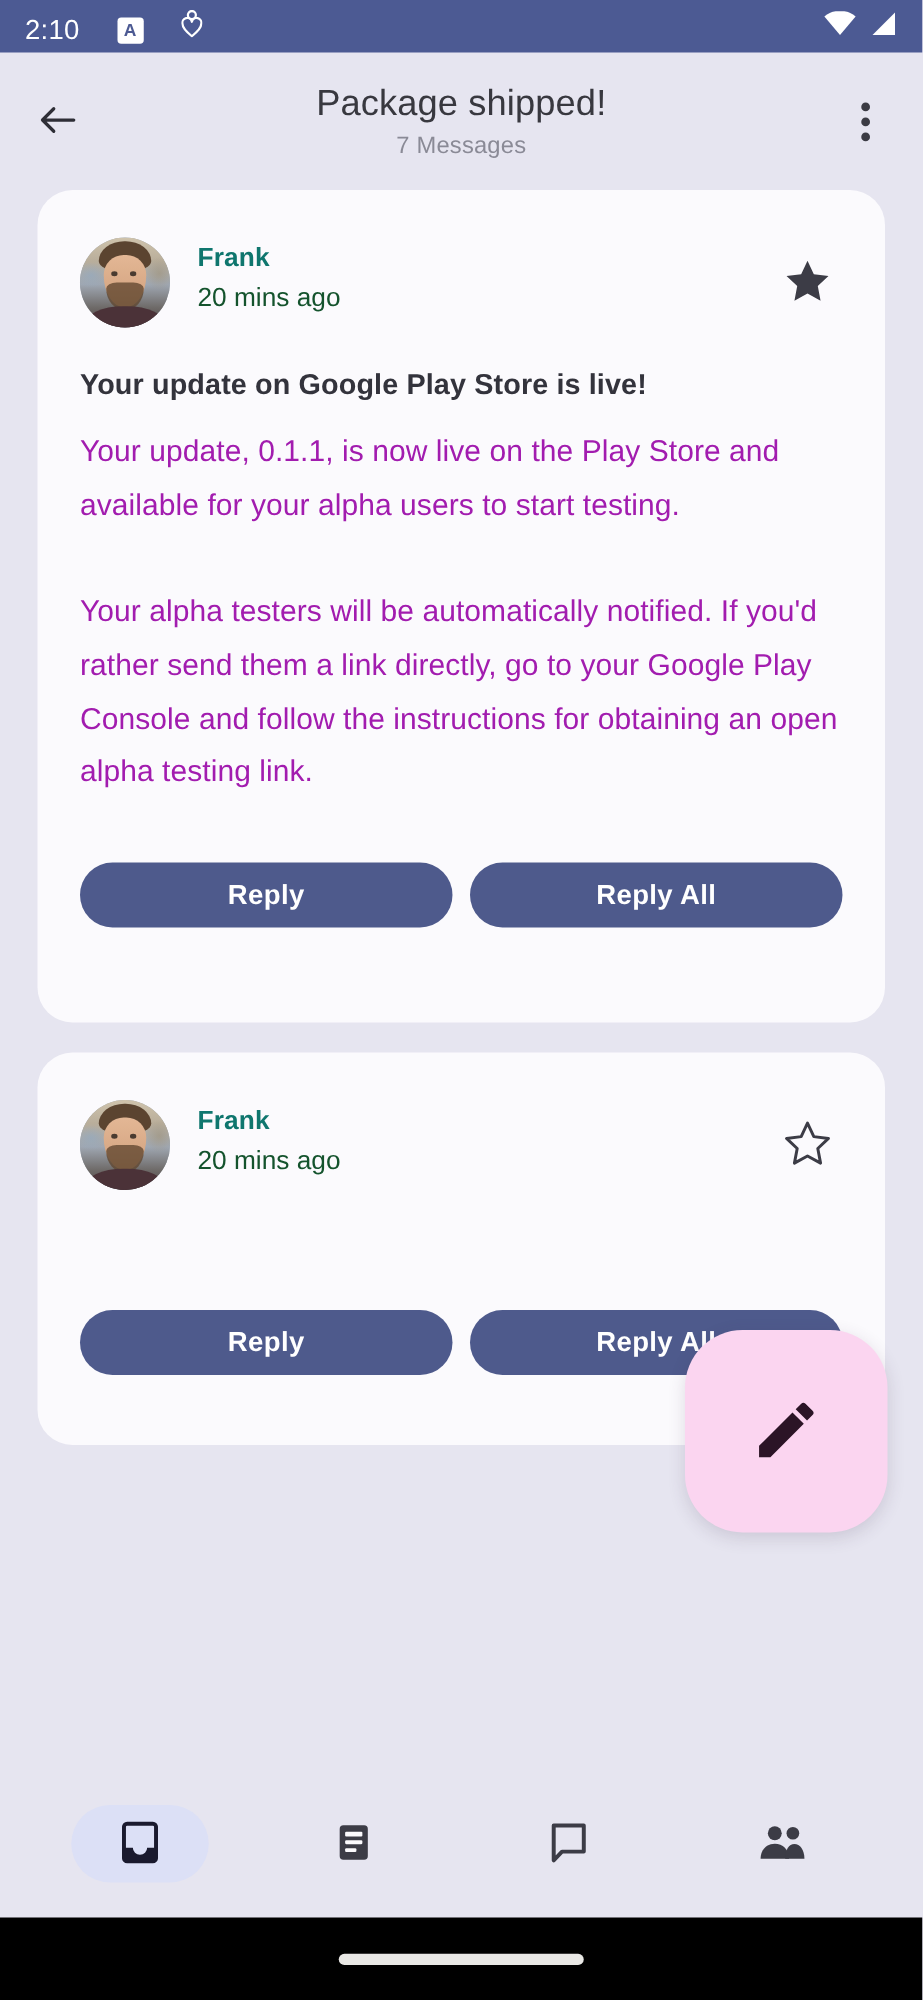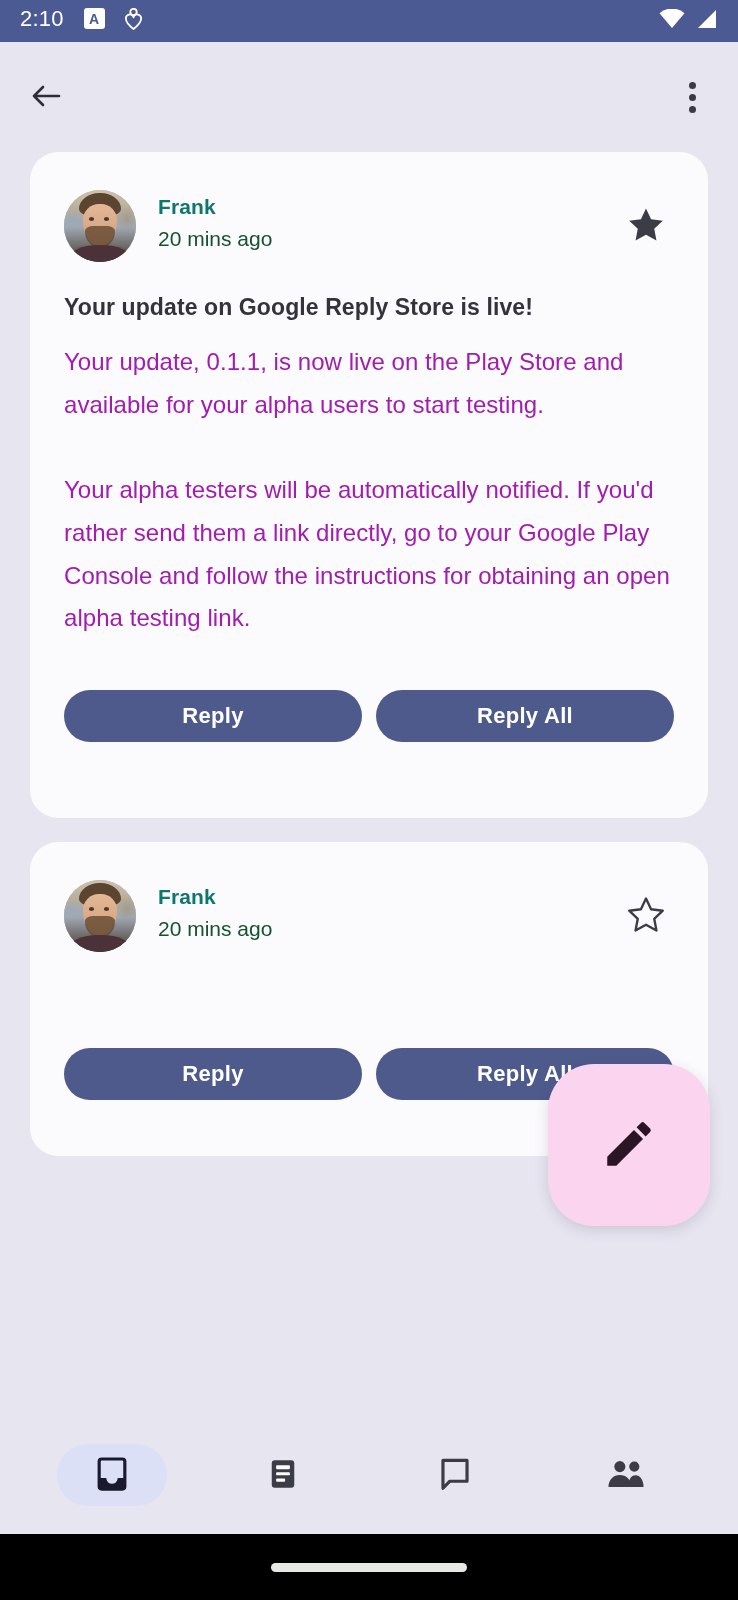--- a/index.html
+++ b/index.html
@@ -30,22 +30,22 @@
     height: 42px;
     flex: 0 0 42px;
     background: #4C5A93;
     display: flex;
     align-items: center;
     padding: 0 20px;
     color: #FFFFFF;
   }
   .status-left {
     display: flex;
-    align-items: flex-start;
-    gap: 20px;
+    align-items: flex-end;
+    gap: 30px;
   }
   .status-time {
     font-size: 22px;
     font-weight: 400;
     letter-spacing: 0.2px;
     line-height: 1;
   }
   .badge-a {
     width: 21px; height: 21px;
     background: #FFFFFF;
@@ -367,20 +367,22 @@
   <div class="header">
     <button class="icon-btn back-btn">
       <span>
         <svg width="30" height="26" viewBox="0 0 30 26" aria-hidden="true">
           <path d="M28 13 H3 M12 4 L3 13 L12 22" fill="none" stroke="#2E2E36" stroke-width="2.6" stroke-linecap="round" stroke-linejoin="round"></path>
         </svg>
       </span>
     </button>
 
     <div class="header-title-wrap">
+      <div class="header-title">Package shipped!</div>
+      <div class="header-sub">7 Messages</div>
     </div>
 
     <button class="icon-btn menu-btn">
       <span class="kebab">
         <span class="kebab-dot"></span>
           <span class="kebab-dot"></span>
           <span class="kebab-dot"></span>
       </span>
     </button>
   </div>
@@ -405,21 +407,21 @@
         </div>
         <button class="star-btn">
           <span>
             <svg width="40" height="38" viewBox="0 0 24 24" aria-hidden="true">
               <path d="M12 1.6 L15.2 8.4 L22.6 9.3 L17.2 14.4 L18.6 21.8 L12 18.2 L5.4 21.8 L6.8 14.4 L1.4 9.3 L8.8 8.4 Z" fill="#3C3C46"></path>
             </svg>
           </span>
         </button>
       </div>
 
-      <div class="msg-subject bold">Your update on Google Reply Store is live!</div>
+      <div class="msg-subject bold">Your update on Google Play Store is live!</div>
       <div class="msg-body">Your update, 0.1.1, is now live on the Play Store and available for your alpha users to start testing.
 
 Your alpha testers will be automatically notified. If you'd rather send them a link directly, go to your Google Play Console and follow the instructions for obtaining an open alpha testing link.</div>
 
       <div class="actions">
         <button class="btn-pill">Reply</button>
         <button class="btn-pill">Reply All</button>
       </div>
     </div>
 

